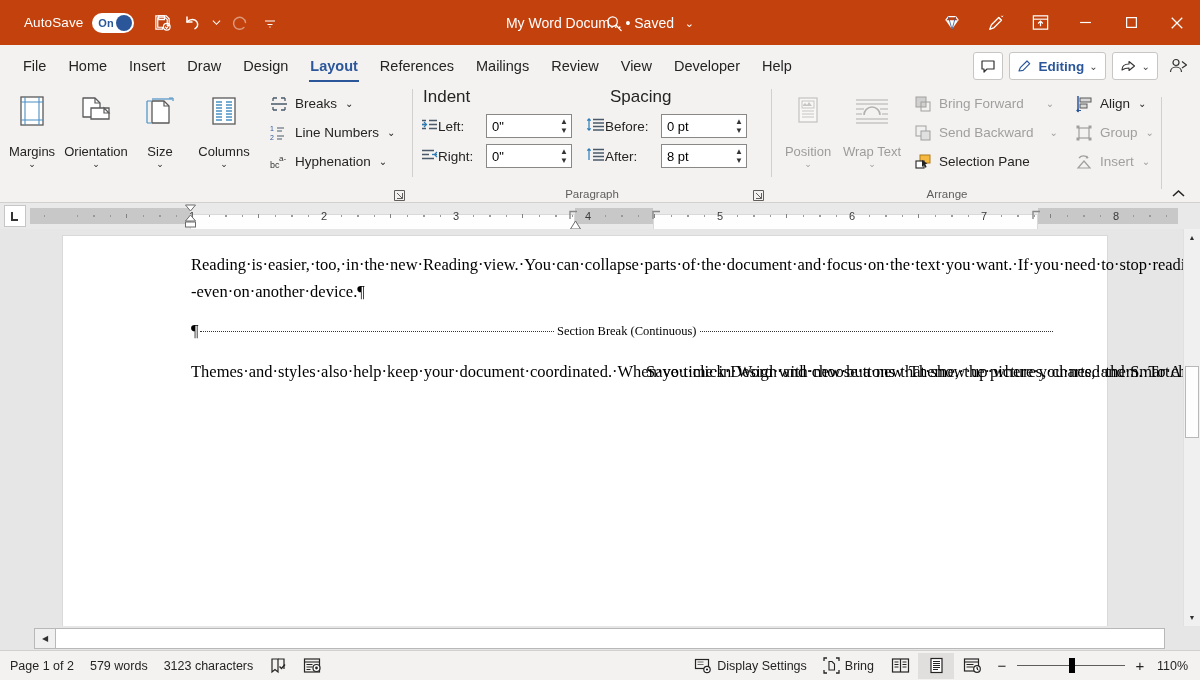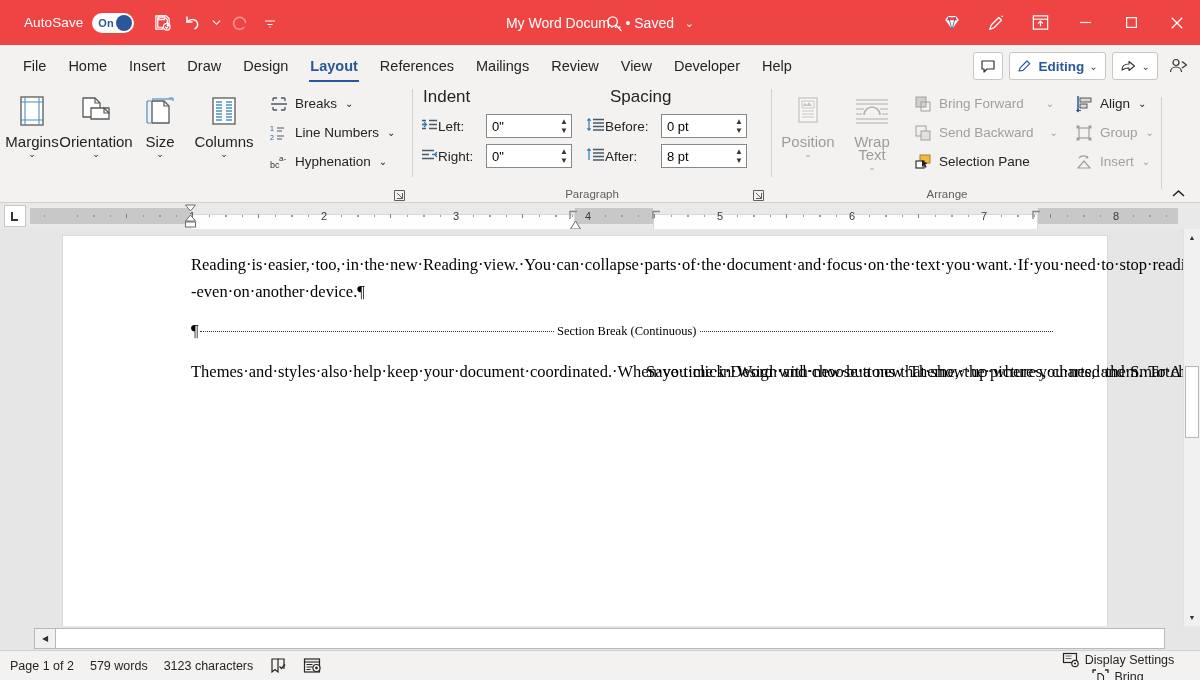--- a/index.html
+++ b/index.html
@@ -6,21 +6,21 @@
   html, body {
     width: 1200px; height: 680px;
     font-family: "Liberation Sans", sans-serif;
     overflow: hidden;
     background: #fff;
   }
   #app { width: 1200px; height: 680px; position: relative; display: flex; flex-direction: column; }
 
   
   .titlebar {
-    height: 45px; background: #ef4444; color: #fff;
+    height: 45px; background: #c2410c; color: #fff;
     display: flex; align-items: center; position: relative; flex: 0 0 45px;
   }
   .autosave-label { font-size: 13.5px; margin-left: 24px; letter-spacing: .1px; }
   .toggle {
     width: 42px; height: 20px; border-radius: 10px; background: #fff;
     margin-left: 9px; position: relative; display: flex; align-items: center; cursor: pointer;
   }
   .toggle .t-on { font-size: 11px; color: #2b579a; font-weight: bold; margin-left: 6px; }
   .toggle .knob {
     position: absolute; right: 2px; top: 2px; width: 16px; height: 16px;
@@ -90,21 +90,21 @@
   .dlg-launch {
     position: absolute; right: 6px; bottom: 2px; width: 13px; height: 13px; cursor: pointer;
     color: #605e5c;
   }
   .bigbtn {
     width: 64px; display: flex; flex-direction: column; align-items: center;
     cursor: pointer; padding-top: 4px; border-radius: 2px;
   }
   .bigbtn.dis { opacity: .42; }
   .bigbtn .ico { height: 42px; display: flex; align-items: flex-end; justify-content: center; }
-  .bigbtn .txt { font-size: 15px; color: #252423; margin-top: 2px; text-align: center; line-height: 13px; }
+  .bigbtn .txt { font-size: 13px; color: #252423; margin-top: 12px; text-align: center; line-height: 13px; }
   .bigbtn .dchev { font-size: 9px; color: #252423; line-height: 10px; margin-top: 1px; }
   .smallbtn {
     height: 29px; display: flex; align-items: center; gap: 6px; padding: 0 5px;
     cursor: pointer; border-radius: 2px; font-size: 13.5px; color: #252423;
   }
   .smallbtn.dis { color: #a19f9d; }
   .smallbtn .sico { width: 20px; display:flex; align-items:center; justify-content:center; }
   .smallbtn .schev { font-size: 10px; margin-left: 2px; }
   .smallcol { display: flex; flex-direction: column; padding-top: 2px; }
 
@@ -199,21 +199,21 @@
   }
   .hs-track { height: 21px; background: #fff; border: 1px solid #b8b8b8; border-left: none; }
 
   
   .statusbar {
     height: 30px; background: #f3f2f1; border-top: 1px solid #d2d0ce;
     display: flex; align-items: center; font-size: 12.5px; color: #252423;
     flex: 0 0 30px; position: relative;
   }
   .sb-item { padding: 0 8px; height: 26px; display: flex; align-items: center; gap: 5px; cursor: pointer; }
-  .sb-right { position: absolute; right: 0; display: flex; align-items: center; height: 30px; flex-direction: column; }
+  .sb-right { position: absolute; right: 0; display: flex; align-items: center; height: 30px; }
   .view-btn {
     width: 36px; height: 26px; display: flex; align-items: center; justify-content: center; cursor: pointer;
   }
   .view-btn.sel { background: #e1dfdd; }
   .zoom-slider { display: flex; align-items: center; gap: 9px; margin: 0 8px 0 6px; }
   .zs-track { width: 108px; height: 1.5px; background: #605e5c; position: relative; cursor: pointer; }
   .zs-thumb {
     position: absolute; left: 52px; top: -7px; width: 6px; height: 15px; background: #000; cursor: pointer;
   }
   .zs-sign { font-size: 15px; color: #252423; cursor: pointer; width: 12px; text-align: center; }

